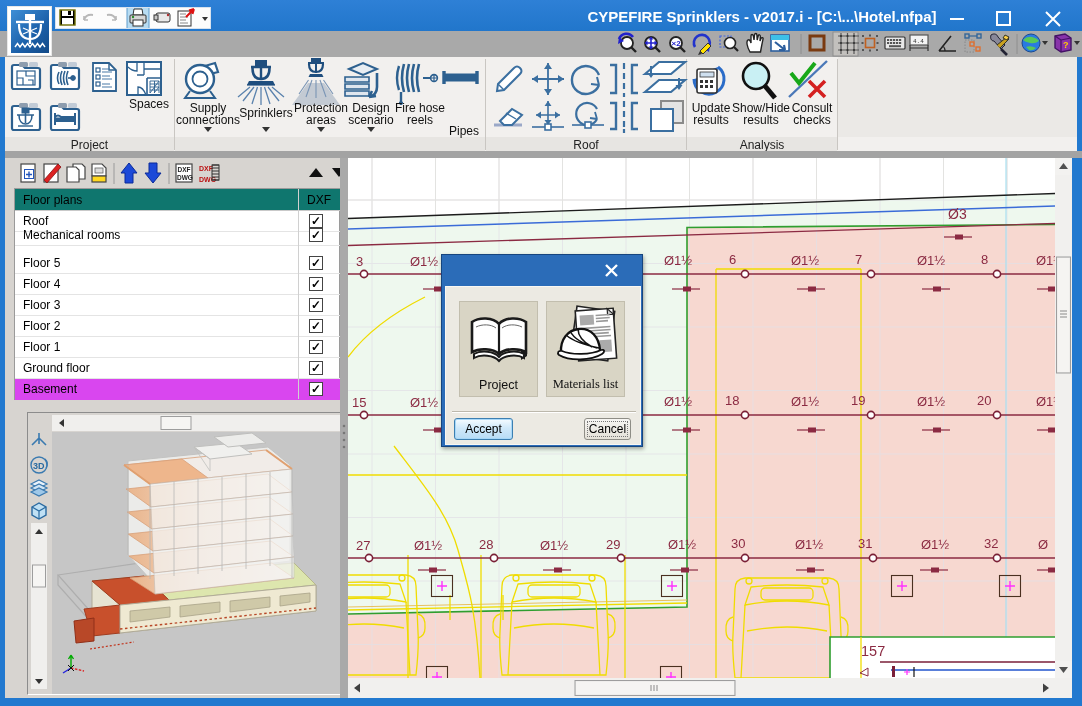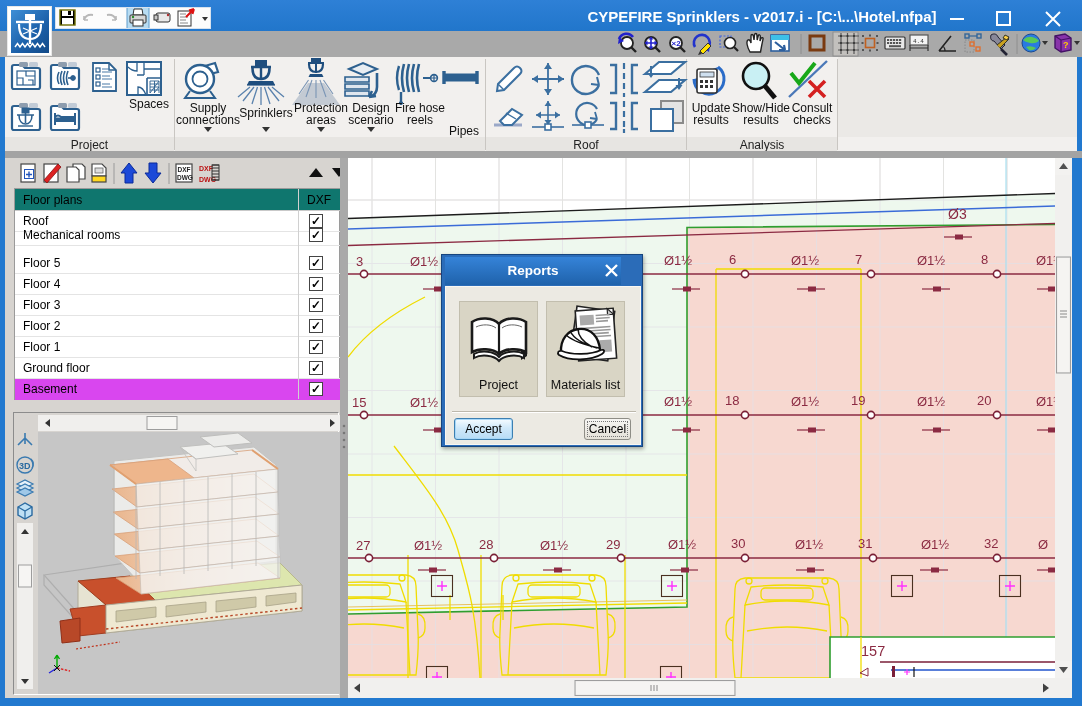--- a/index.html
+++ b/index.html
@@ -33,21 +33,21 @@
 
 
 #leftpanel { position:absolute; left:5px; top:158px; width:343px; height:540px; background:#d7d4d0; }
 #ltools { position:absolute; left:9px; top:2px; width:330px; height:28px; }
 #ltable { position:absolute; left:9px; top:30px; width:326px; height:212px; background:#fff; border:1px solid #9a9a9a; }
 .trow { position:absolute; left:0; width:328px; height:21px; font-size:12px; color:#000; line-height:21px; border-bottom:1px solid #e4e4e4; }
 .trow .txt { position:absolute; left:8px; top:0; }
 .cb { position:absolute; left:294px; top:3px; width:14px; height:14px; background:#fff; border:1px solid #444; font-size:12px; line-height:13px; text-align:center; color:#000; font-weight:bold; }
 #colsep { position:absolute; left:283px; top:0px; width:1px; height:210px; background:#d0d0d0; }
 #splitdots { position:absolute; left:163px; top:246px; width:24px; height:5px; }
-#view3d { position:absolute; left:8px; top:254px; width:326px; height:283px; background:#d7d4d0;
+#view3d { position:absolute; left:22px; top:254px; width:326px; height:283px; background:#d7d4d0;
   border-top:1px solid #8c8c8c; border-left:1px solid #8c8c8c; border-bottom:1px solid #fff; border-right:1px solid #fff; }
 
 
 #canvas { position:absolute; left:348px; top:158px; width:707px; height:520px; background:#eef8ee; overflow:hidden; }
 #splitterv { position:absolute; left:340px; top:158px; width:8px; height:540px; background:#a9a9a9; }
 
 
 #vscroll { position:absolute; left:1055px; top:158px; width:17px; height:520px; background:#f2f1ef; }
 #hscroll { position:absolute; left:348px; top:678px; width:724px; height:20px; background:#f2f1ef; }
 
@@ -958,37 +958,36 @@
   <rect x="0" y="0" width="724" height="20" fill="#f1f0ee"></rect>
   <path d="M6 10 L12 5.5 L12 14.5 Z" fill="#404040"></path>
   <path d="M701 10 L695 5.5 L695 14.5 Z" fill="#404040"></path>
   <rect x="227" y="2.5" width="160" height="15" fill="#e8e8e6" stroke="#9d9d9d"></rect>
   <rect x="228" y="3.5" width="158" height="13" fill="#f5f4f2"></rect>
   <path d="M303 7 v6 M306 7 v6 M309 7 v6" stroke="#8a8a8a" stroke-width="1"></path>
  </svg>
 </div>
 
 <div id="dialog">
-  <div id="dlg-title">Reports</div>
   <svg style="position:absolute;left:160px;top:8px;" width="20" height="16">
       <path d="M4 2 L15 13 M15 2 L4 13" stroke="#fff" stroke-width="2.4"></path>
     </svg>
   <div id="dlg-body">
     <div class="tile" style="left:13px;">
       <svg width="77" height="74" viewBox="0 0 77 74">
         <g transform="translate(9,14)">
           <path d="M54 4 L58 7 L58 40 L52 44 L52 8 Z" fill="#1a1a1a"></path>
           <path d="M30 8 C24 1 10 1 3 6 L3 36 C10 32 24 32 30 38 C36 32 50 32 57 36 L57 6 C50 1 36 1 30 8 Z" fill="#fff" stroke="#1a1a1a" stroke-width="2.6"></path>
           <path d="M30 8 L30 38" stroke="#1a1a1a" stroke-width="2.2"></path>
           <path d="M5 38 C12 34 25 35 30 41 C35 35 48 34 55 38 L55 42 C48 38 35 39 30 45 C25 39 12 38 5 42 Z" fill="#fff" stroke="#1a1a1a" stroke-width="2"></path>
           <path d="M7 11 C13 8 22 8 27 12 M33 12 C38 8 47 8 53 11" stroke="#666" stroke-width="1" fill="none"></path>
         </g>
       </svg>
       <div class="tlabel">Project</div></div>
-    <div class="tile" style="left:100px;">
+    <div class="tile" style="left:100px;font-family:Liberation Serif, serif;">
       <svg width="77" height="74" viewBox="0 0 77 74">
         <g transform="translate(12,4)">
           <g transform="rotate(8 30 30)">
               <rect x="14" y="2" width="38" height="50" fill="#fff" stroke="#222" stroke-width="1.6"></rect>
             </g>
           <g transform="rotate(-4 30 30)">
               <rect x="18" y="4" width="38" height="50" fill="#fff" stroke="#222" stroke-width="1.6"></rect>
             <path d="M50 4 L56 10 L50 10 Z" fill="#ccc" stroke="#222" stroke-width="1.2"></path>
             <rect x="22" y="9" width="14" height="10" fill="#aaa"></rect>
             <path d="M38 10 h14 M38 13 h14 M38 16 h12 M22 22 h30 M22 25 h30 M22 28 h28 M22 31 h30" stroke="#999" stroke-width="1.6"></path>

